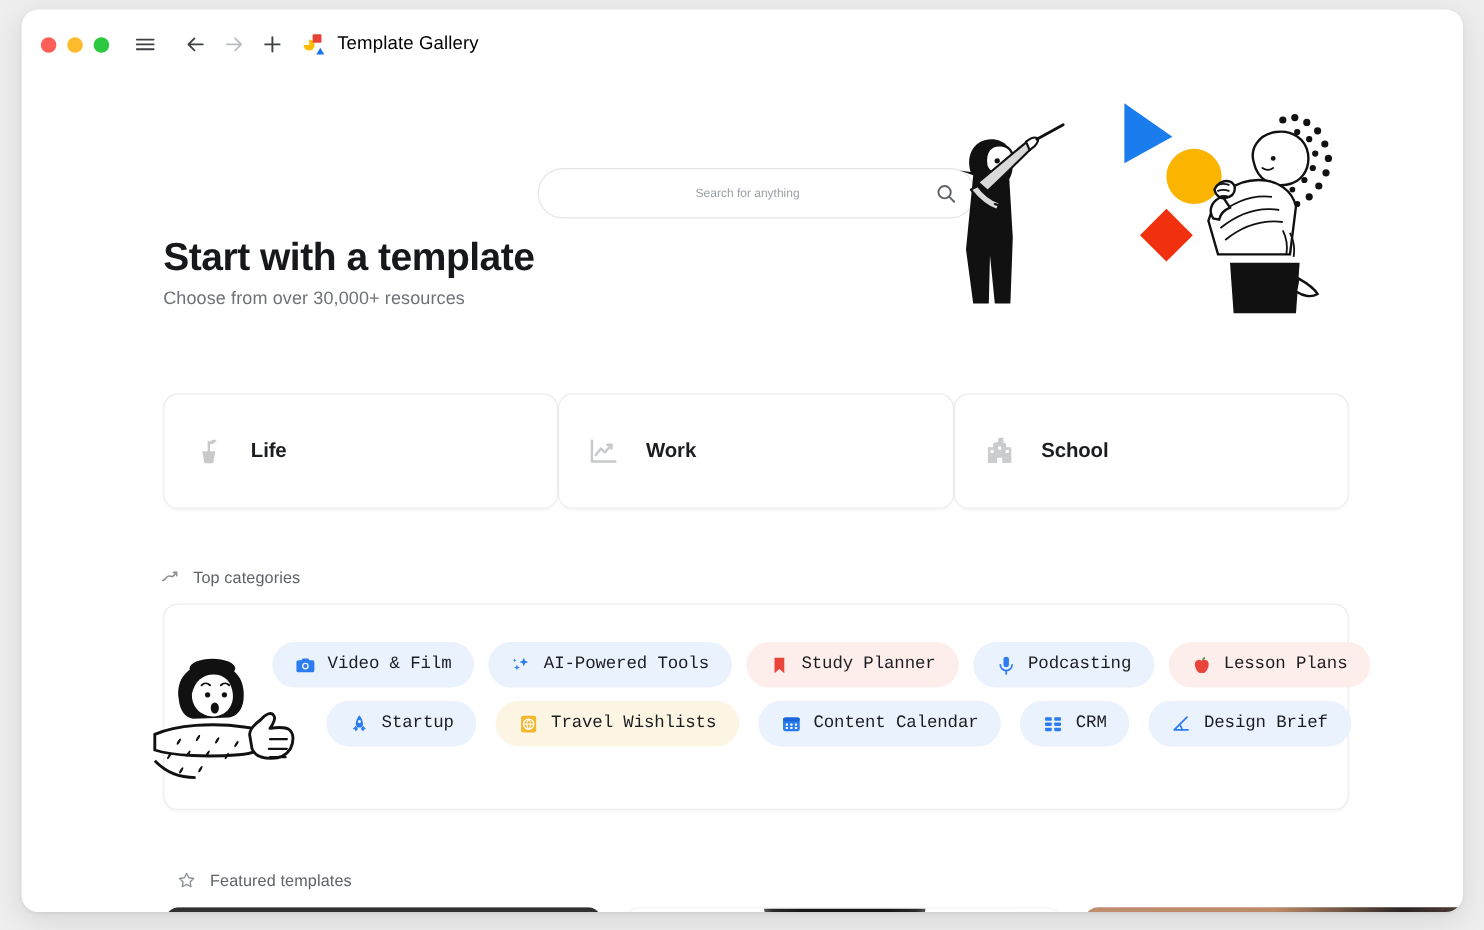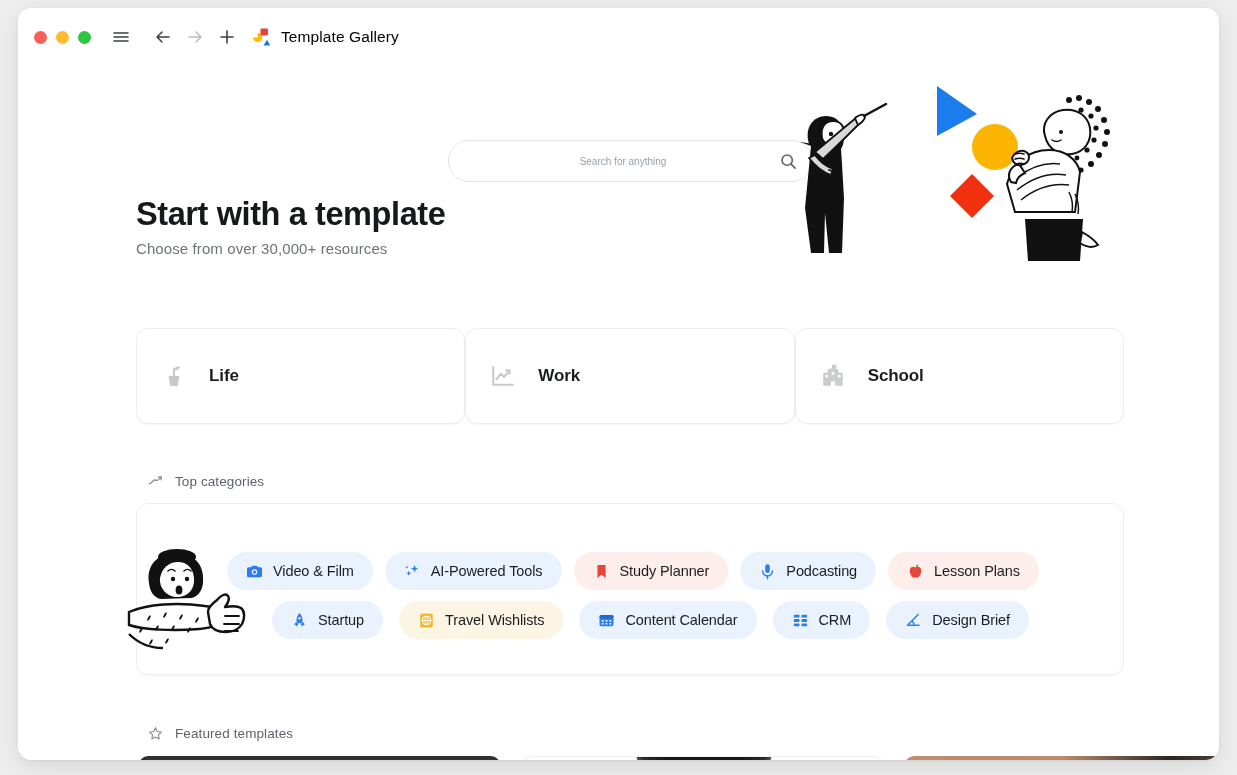--- a/index.html
+++ b/index.html
@@ -141,43 +141,44 @@
   }
 
   
   .sec-head {
     position: absolute;
     display: flex; align-items: center; gap: 12px;
     color: #72767b;
   }
   .sec-head .sicon { width: 15px; height: 15px; flex: none; color: #8b8f94; }
   .sec-head .slabel { font-size: 13.5px; color: #5f6368; letter-spacing: .1px; }
-  #sec-top { left: 130px; top: 408px; }
+  #sec-top { left: 116px; top: 408px; }
   #sec-feat { left: 130px; top: 660px; }
 
   
   #chips-panel {
     position: absolute;
     left: 118px; top: 437px;
     width: 988px; height: 172px;
     background: #fff;
     border: 1px solid #eceded;
     border-radius: 12px;
     box-shadow: 0 1px 2px rgba(16,24,40,.035);
   }
   #chips-art {
     position: absolute;
     left: -10px; bottom: 8px;
     width: 128px; height: 128px;
     pointer-events: none;
   }
   #chip-rows {
     position: absolute;
-    left: 90px; top: 48px;
+    left: 90px; top: 31px;
     width: 880px;
+    font-family: Liberation Mono, monospace;
   }
   .chip-row { display: flex; gap: 12px; margin-bottom: 11px; }
   .chip-row.r2 { padding-left: 45px; gap: 16px; }
   .chip {
     height: 38px;
     border-radius: 19px;
     display: inline-flex;
     align-items: center;
     gap: 10px;
     padding: 0 19px;

